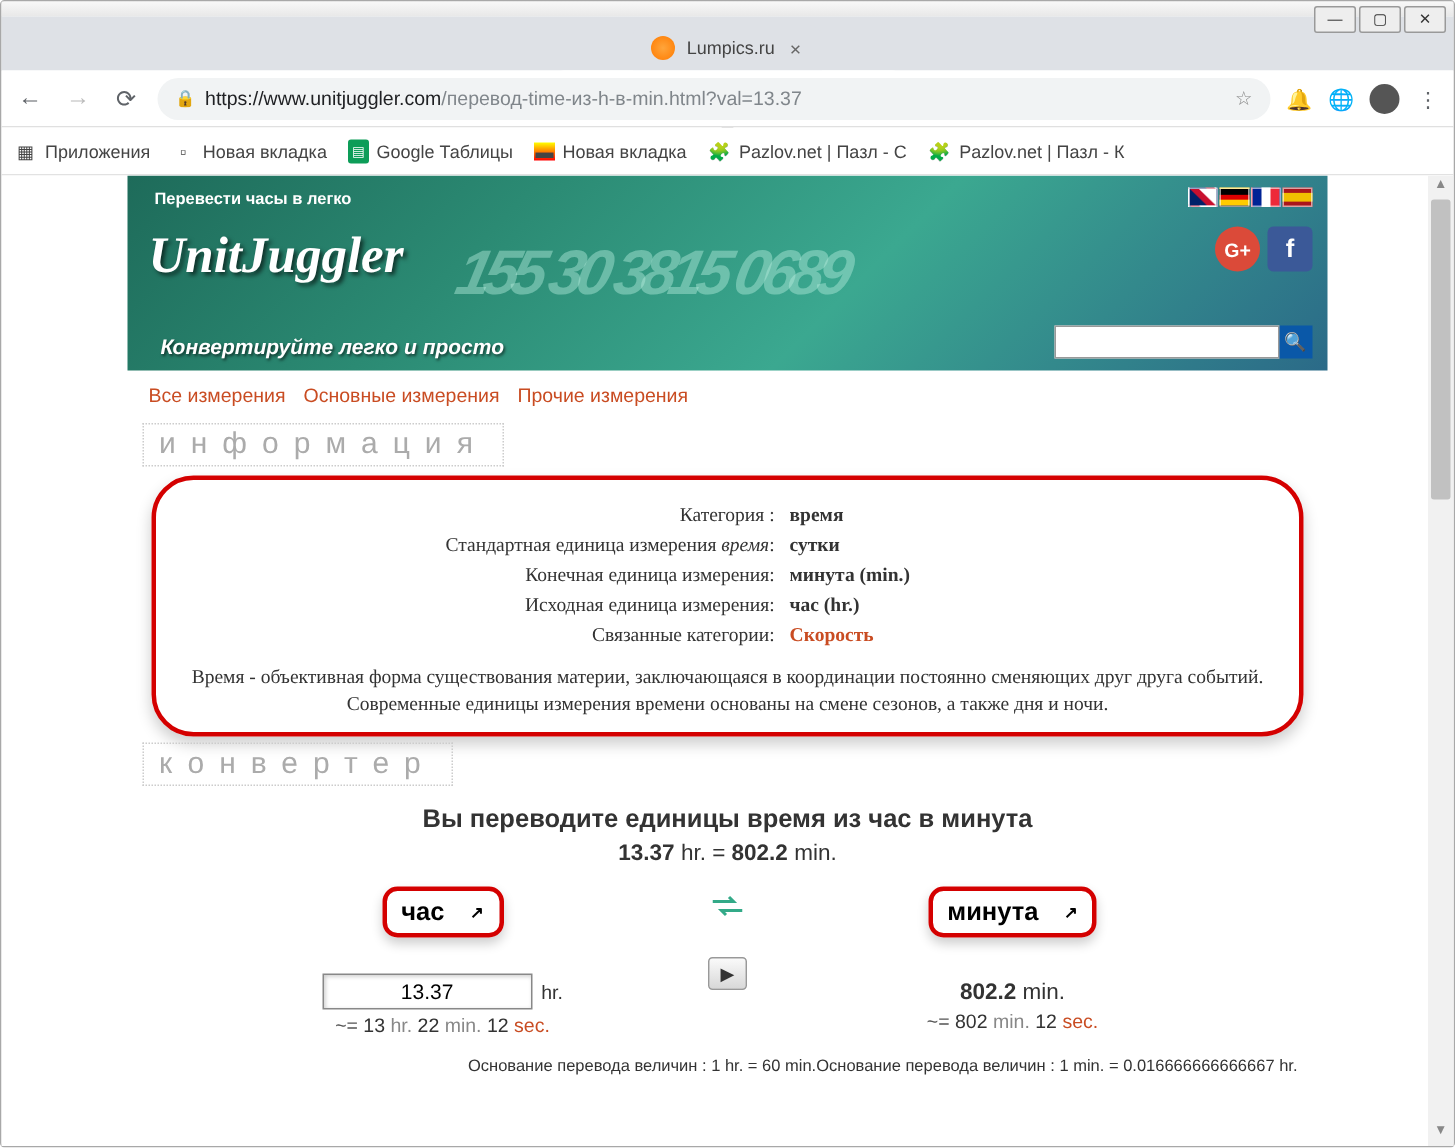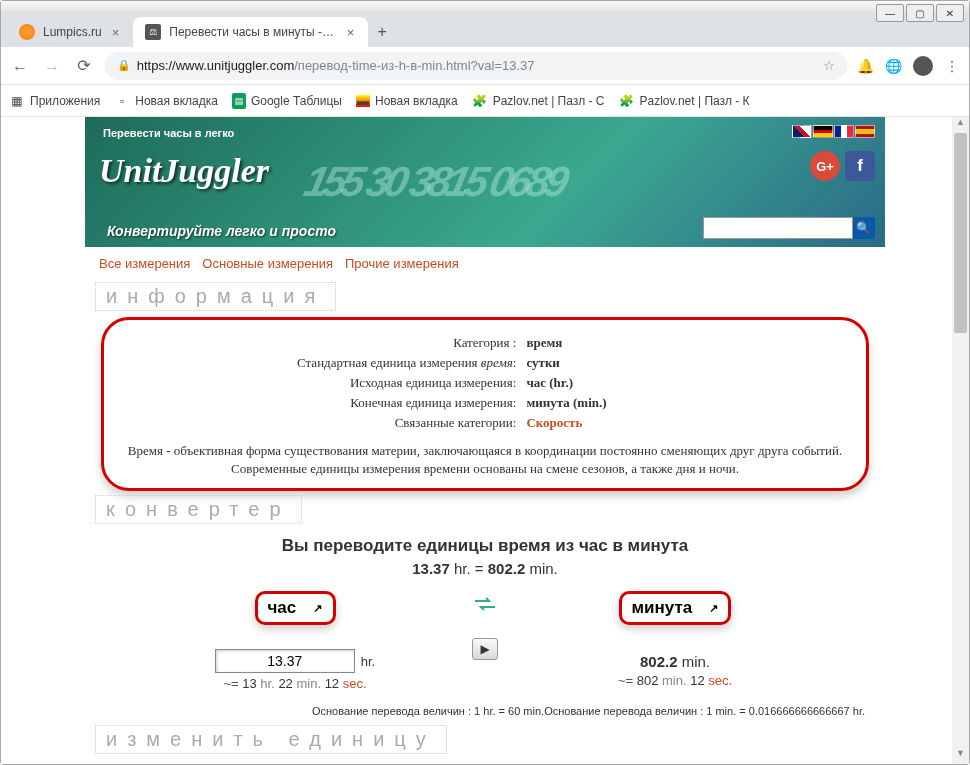--- a/index.html
+++ b/index.html
@@ -4,21 +4,21 @@
 <style>
 * { margin: 0; padding: 0; box-sizing: border-box; }
 body { font-family: Arial, sans-serif; background: #fff; font-size: 13px; color: #333; }
 
 
 .browser-window { width: 970px; height: 765px; border: 1px solid #a8a8a8; background: #fff; display: flex; flex-direction: column; border-radius: 3px; }
 .titlebar { height: 10px; background: linear-gradient(#f8f8f8, #e8e8e8); }
 .window-controls { position: absolute; right: 6px; top: 4px; display: flex; gap: 2px; }
 .win-btn { width: 28px; height: 18px; border: 1px solid #999; background: #eee; font-size: 10px; display: flex; align-items: center; justify-content: center; border-radius: 2px; cursor: pointer; }
 
-.tabs-row { display: flex; align-items: center; height: 36px; background: #dee1e6; padding: 6px 6px 0 6px; gap: 0; }
+.tabs-row { display: flex; align-items: center; height: 36px; background: #dee1e6; padding: 6px 6px 0 6px; gap: 0; flex-direction: column; }
 .tab { display: flex; align-items: center; gap: 8px; padding: 7px 12px; background: #dee1e6; border-radius: 8px 8px 0 0; font-size: 12px; color: #444; max-width: 235px; cursor: pointer; }
 .tab.active { background: #fff; }
 .tab .favicon { width: 16px; height: 16px; border-radius: 50%; }
 .tab .title { overflow: hidden; white-space: nowrap; text-overflow: ellipsis; flex: 1; }
 .tab .close { font-size: 13px; color: #666; padding: 0 2px; }
 .newtab { width: 28px; text-align: center; font-size: 16px; color: #555; cursor: pointer; }
 
 .addr-row { display: flex; align-items: center; height: 38px; background: #fff; padding: 0 8px; gap: 10px; border-bottom: 1px solid #e0e0e0; }
 .nav-btn { width: 22px; height: 22px; display: flex; align-items: center; justify-content: center; color: #5f6368; cursor: pointer; font-size: 16px; }
 .nav-btn.disabled { color: #bbb; }
@@ -196,26 +196,26 @@
           <tbody>
               <tr>
                 <td>Категория :</td>
                 <td>время</td>
               </tr>
           <tr>
                 <td><span>Стандартная единица измерения </span><span class="italic">время</span><span>:</span></td>
                 <td>сутки</td>
               </tr>
           <tr>
+                <td>Конечная единица измерения:</td>
+                <td>минута (min.)</td>
+              </tr>
+          <tr>
                 <td>Исходная единица измерения:</td>
                 <td>час (hr.)</td>
-              </tr>
-          <tr>
-                <td>Конечная единица измерения:</td>
-                <td>минута (min.)</td>
               </tr>
           <tr>
                 <td>Связанные категории:</td>
                 <td class="link">Скорость</td>
               </tr>
         </tbody>
           </table>
         <div class="info-desc">Время - объективная форма существования материи, заключающаяся в координации постоянно сменяющих друг друга событий. Современные единицы измерения времени основаны на смене сезонов, а также дня и ночи.</div>
       </div>
 
@@ -265,21 +265,20 @@
             <span class="n">12</span><span class="s"> sec.</span>
           </div>
         </div>
       </div>
 
       <div class="basis">
         <span>Основание перевода величин : 1 hr. = 60 min.</span>
         <span>Основание перевода величин : 1 min. = 0.016666666666667 hr.</span>
       </div>
 
-      <div class="section-title" style="margin-top:8px">изменить единицу</div>
 
     </div>
     <div class="scrollbar-v">
       <div class="arrow" style="top:0">▲</div>
       <div class="thumb"></div>
       <div class="arrow" style="bottom:0">▼</div>
     </div>
   </div>
 </div>
 

